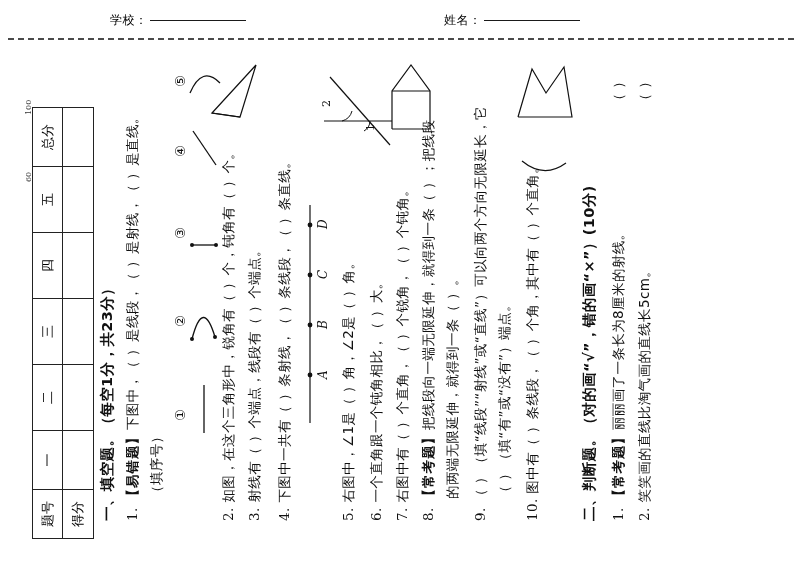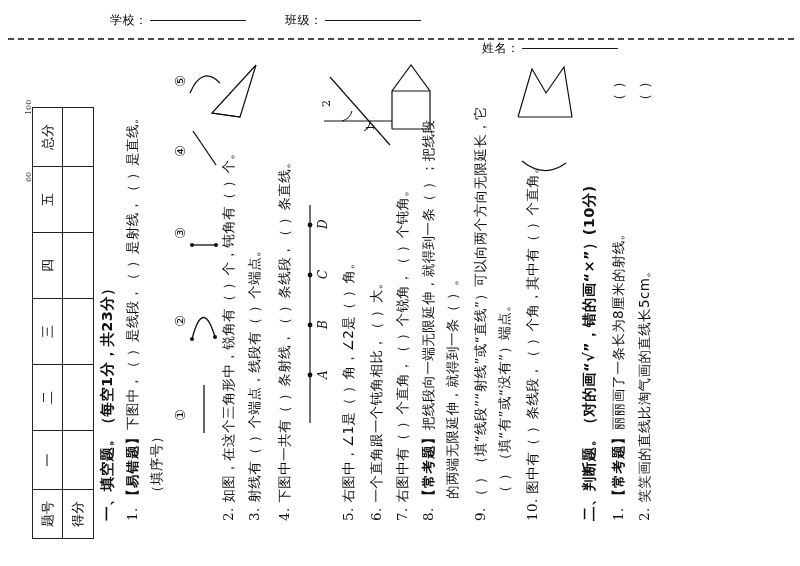--- a/index.html
+++ b/index.html
@@ -51,24 +51,21 @@
 </style>
 </head>
 <body>
 
 <div id="page">
 
   <div class="header-row">
     <div class="hfield" style="left:110px;">
       <span class="lbl">学校：</span><span class="rule"></span>
     </div>
-    <div class="hfield" style="left:285px;">
-      <span class="lbl">班级：</span><span class="rule"></span>
-    </div>
-    <div class="hfield" style="left:482px;margin-top:28px;">
+    <div class="hfield" style="left:444px;">
       <span class="lbl">姓名：</span><span class="rule"></span>
     </div>
   </div>
   <div class="cutline"></div>
 
 
   <div id="sheet">
 
     <table id="scoretable" style="left:0px;top:12px;">
       <tbody>

